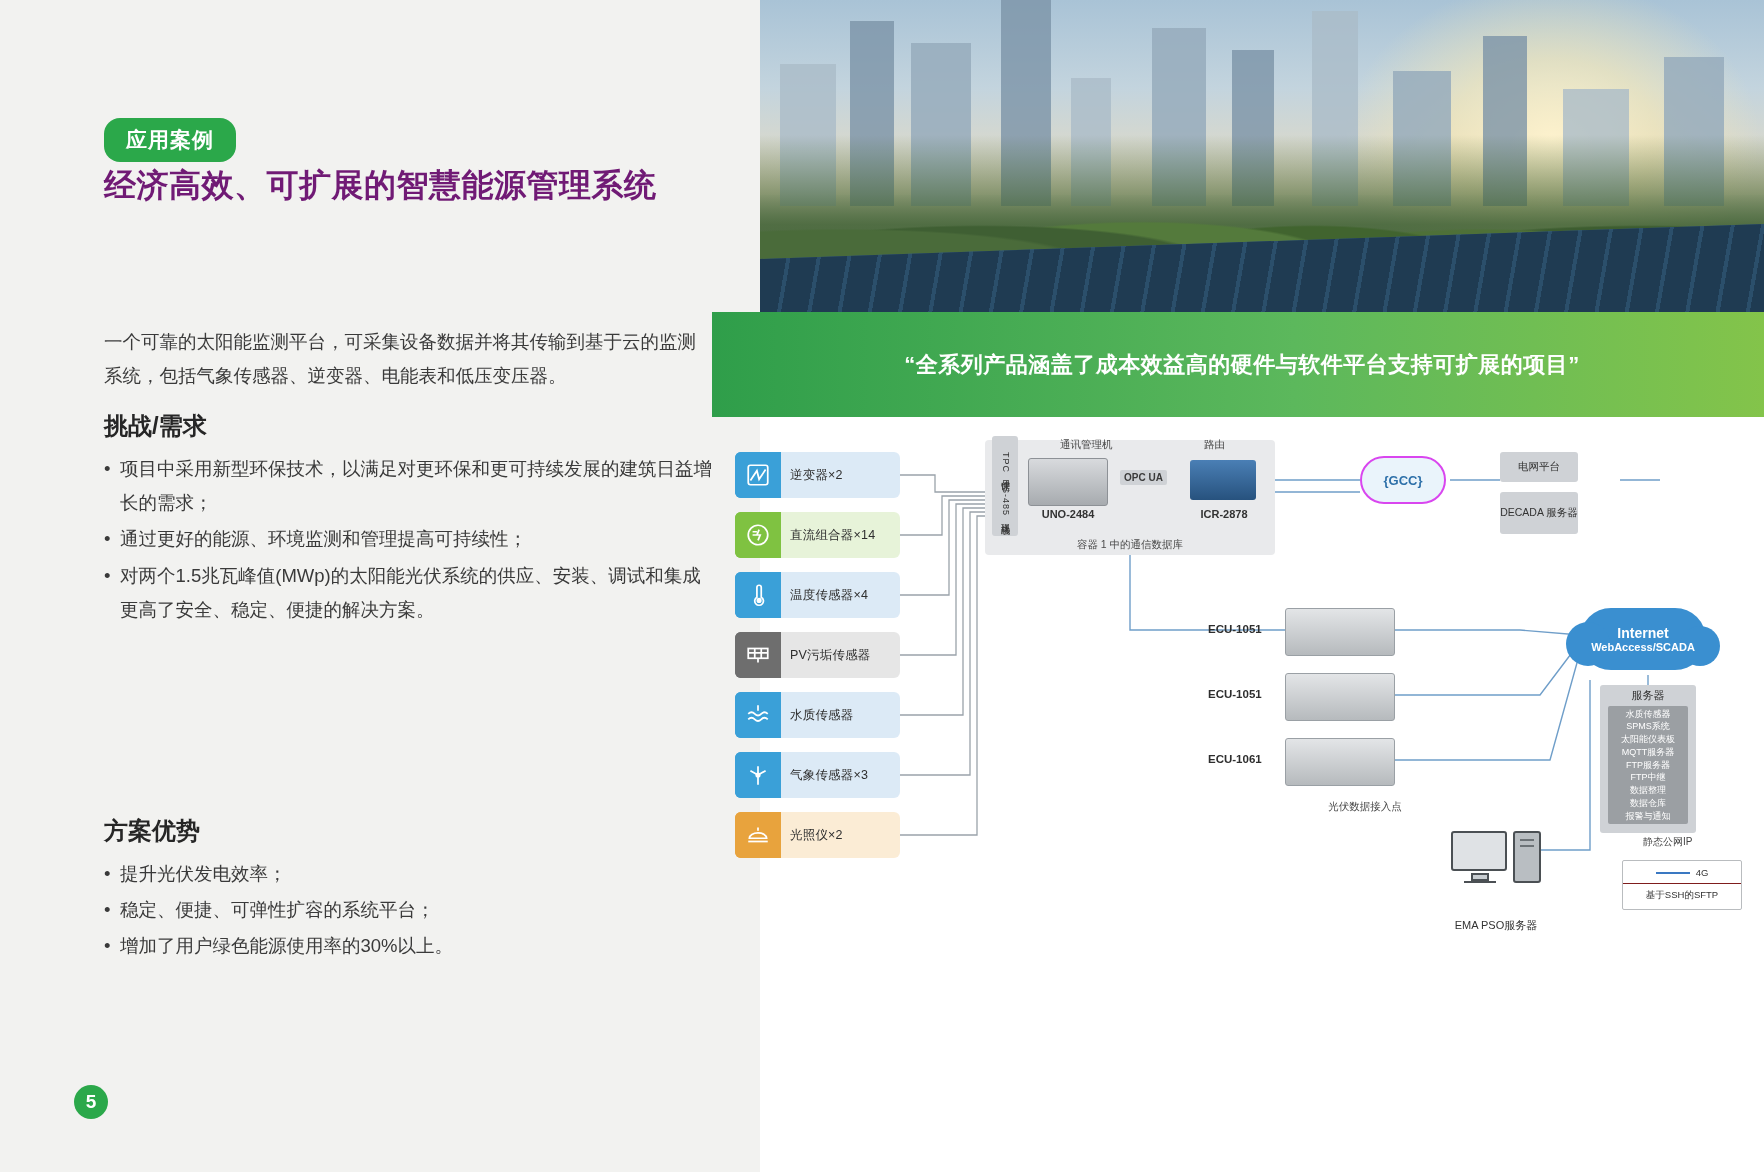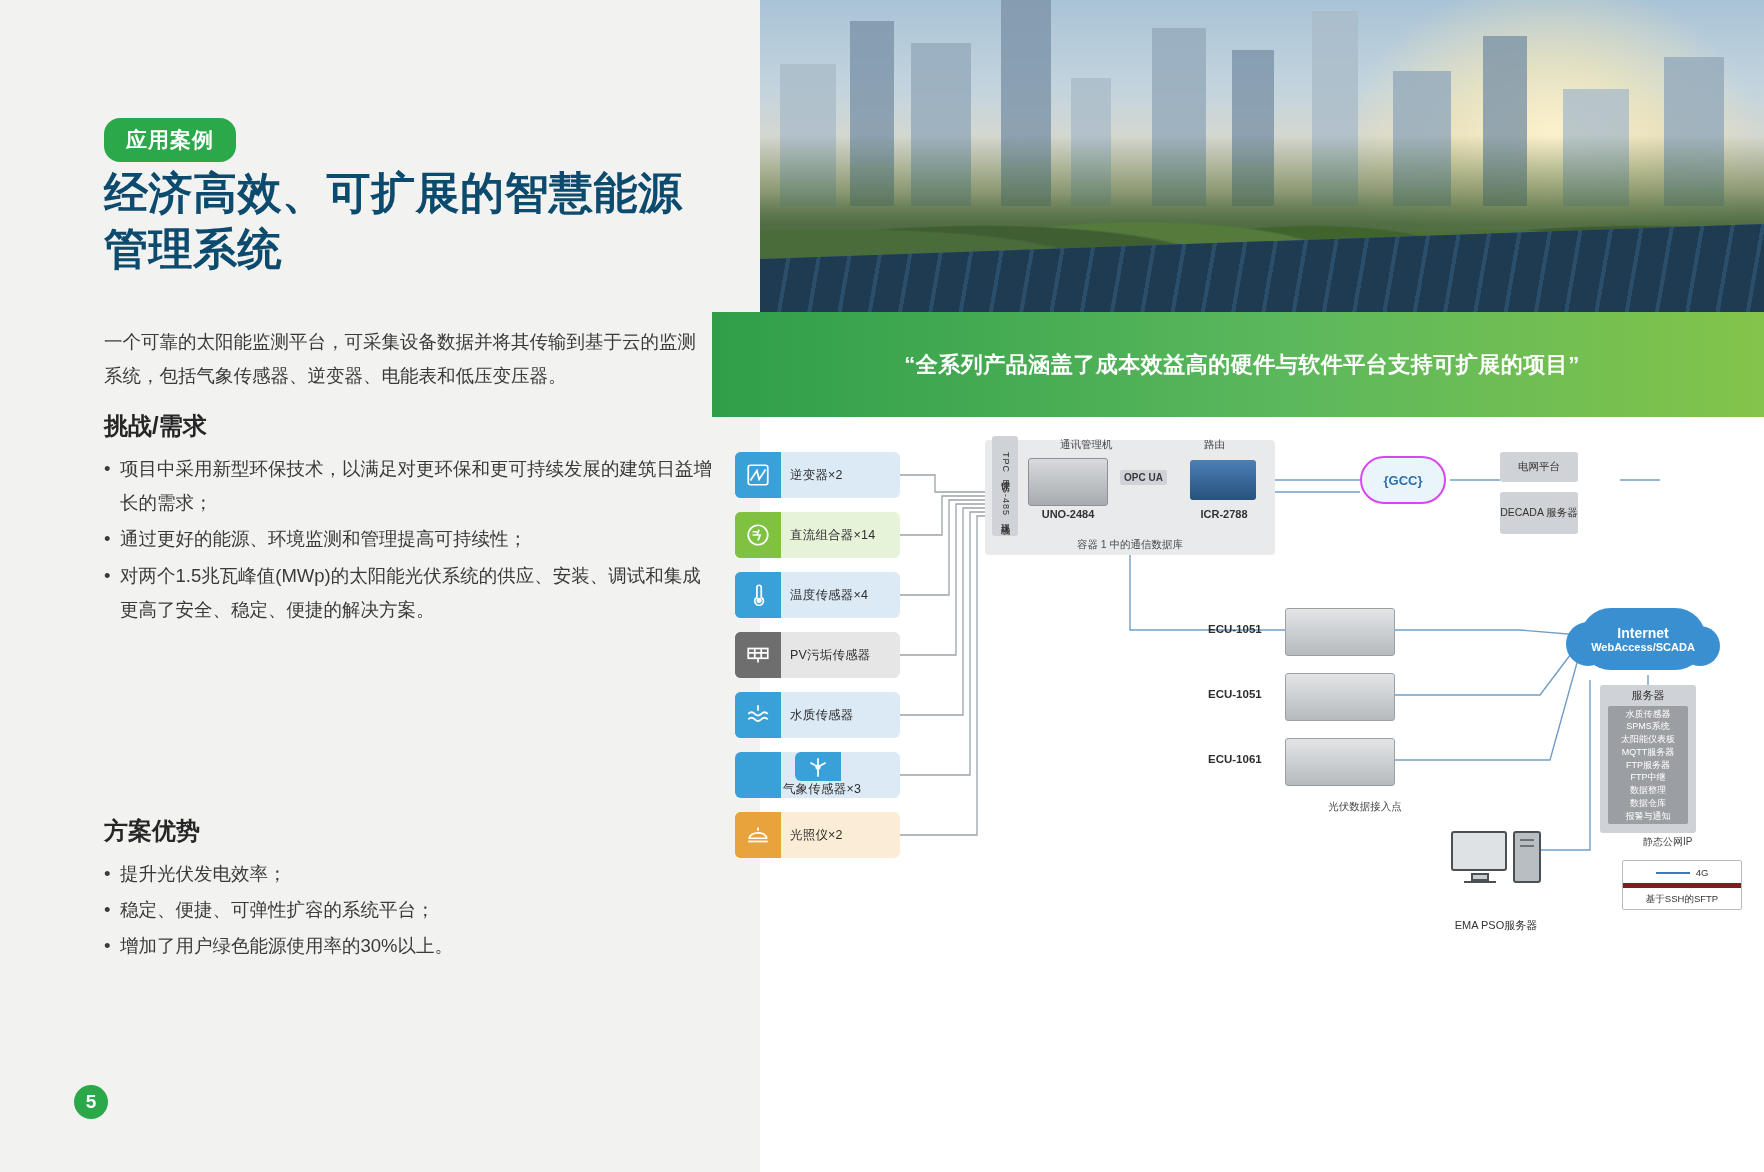--- a/index.html
+++ b/index.html
@@ -17,21 +17,21 @@
   }
   .badge{
     position:absolute;left:104px;top:118px;
     background:#2ba84a;color:#fff;
     font-size:21px;font-weight:bold;
     padding:8px 22px;border-radius:16px;
     letter-spacing:1px;
   }
   .headline{
     position:absolute;left:104px;top:165px;width:620px;
-    color:#0c4a6e;font-size:44px;font-weight:bold;line-height:1.28;
+    color:#701a75;font-size:32px;font-weight:bold;line-height:1.28;
     letter-spacing:0.5px;
   }
   .intro{
     position:absolute;left:104px;top:325px;width:610px;
     color:#3a3a3a;font-size:18.5px;line-height:1.85;
   }
   .sec{position:absolute;left:104px;width:615px;}
   .sec h3{
     margin:0 0 10px 0;color:#262626;font-size:24px;font-weight:bold;
   }
@@ -319,21 +319,21 @@
       <div class="dev-ic" style="background:#3aa0d8;">
         <svg class="ic-svg" viewBox="0 0 24 24" fill="none" stroke="#fff" stroke-width="1.6">
             <path d="M3 16c2-2 4-2 6 0s4 2 6 0 4-2 6 0"></path>
             <path d="M3 11c2-2 4-2 6 0s4 2 6 0 4-2 6 0"></path>
             <path d="M12 3v5"></path>
           </svg>
       </div>
       <div class="dev-lbl">水质传感器</div>
     </div>
 
-    <div class="dev-row" style="top:322px;background:linear-gradient(90deg,#3aa0d8 46px,#dceaf6 46px);flex-direction:column;">
+    <div class="dev-row" style="top:322px;background:linear-gradient(90deg,#3aa0d8 46px,#dceaf6 46px);">
       <div class="dev-ic" style="background:#3aa0d8;">
         <svg class="ic-svg" viewBox="0 0 24 24" fill="none" stroke="#fff" stroke-width="1.6">
             <path d="M12 12V21"></path>
             <path d="M12 12L5 8M12 12l7-4M12 12l0-8"></path>
             <circle cx="12" cy="12" r="1.6" fill="#fff"></circle>
           </svg>
       </div>
       <div class="dev-lbl">气象传感器×3</div>
     </div>
 
@@ -349,21 +349,21 @@
     </div>
 
     <div class="gw-box"></div>
     <div class="tpc">TPC仲保证 RS-485现场总线</div>
     <div class="cap-sm" style="left:300px;top:8px;">通讯管理机</div>
     <div class="unobox"></div>
     <div class="uno-lbl">UNO-2484</div>
     <div class="opc">OPC UA</div>
     <div class="cap-sm" style="left:444px;top:8px;">路由</div>
     <div class="icrbox"></div>
-    <div class="icr-lbl">ICR-2788</div>
+    <div class="icr-lbl">ICR-2878</div>
     <div class="gw-cap">容器 1 中的通信数据库</div>
 
     <div class="cloud" style="left:600px;top:26px;width:82px;height:44px;font-size:13px;font-weight:bold;">
       <span style="position:relative;z-index:2">{GCC}</span>
     </div>
 
     <div class="gray-box" style="left:740px;top:22px;width:78px;height:30px;">
       <span>电网平台</span>
     </div>
     <div class="gray-box" style="left:740px;top:62px;width:78px;height:42px;">
@@ -408,17 +408,17 @@
     </div>
     <div class="pc-lbl">EMA PSO服务器</div>
 
     <div class="ip-lbl">静态公网IP</div>
 
     <div class="legend">
       <div style="display:flex;align-items:center;justify-content:center;gap:6px;margin-top:6px;">
         <span style="display:inline-block;width:34px;height:2px;background:#3a78c2;"></span>
         <span>4G</span>
       </div>
-      <div style="text-align:center;margin-top:5px;border-top:5px solid #7f1d1d;padding-top:5px;">基于SSH的SFTP</div>
+      <div style="text-align:center;margin-top:5px;border-top:1px solid #7f1d1d;padding-top:5px;">基于SSH的SFTP</div>
     </div>
 
   </div>
 </div>
 
 </body></html>

